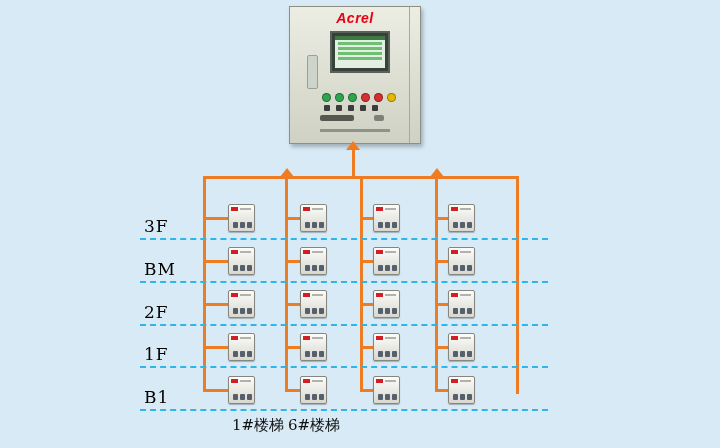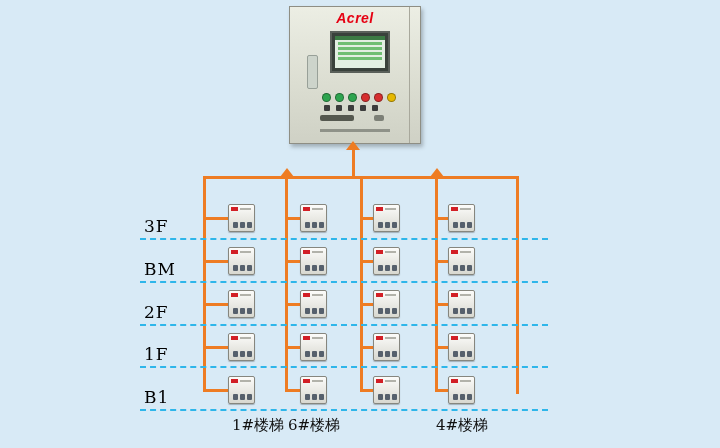--- a/index.html
+++ b/index.html
@@ -113,21 +113,20 @@
   <div class="dash" style="top:409px;"></div>
 
   <div class="floor-label" style="top:216px;">3F</div>
   <div class="floor-label" style="top:259px;">BM</div>
   <div class="floor-label" style="top:302px;">2F</div>
   <div class="floor-label" style="top:344px;">1F</div>
   <div class="floor-label" style="top:387px;">B1</div>
 
   <div class="stair-label" style="left:220px;">1#楼梯</div>
   <div class="stair-label" style="left:276px;">6#楼梯</div>
-  <div class="stair-label" style="left:424px;">4#楼梯</div>
 
   <div id="device-grid">
       <div class="stub" style="left: 203px; top: 217px; width: 25px;"></div>
       <div class="device" style="left: 228px; top: 204px;">
         <span class="chip"></span>
         <span class="dline"></span>
         <span class="keys">
           <i></i>
           <i></i>
           <i></i>

